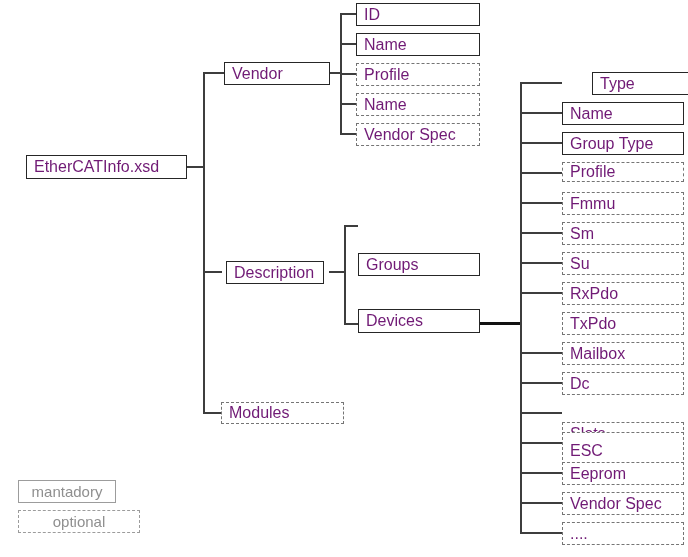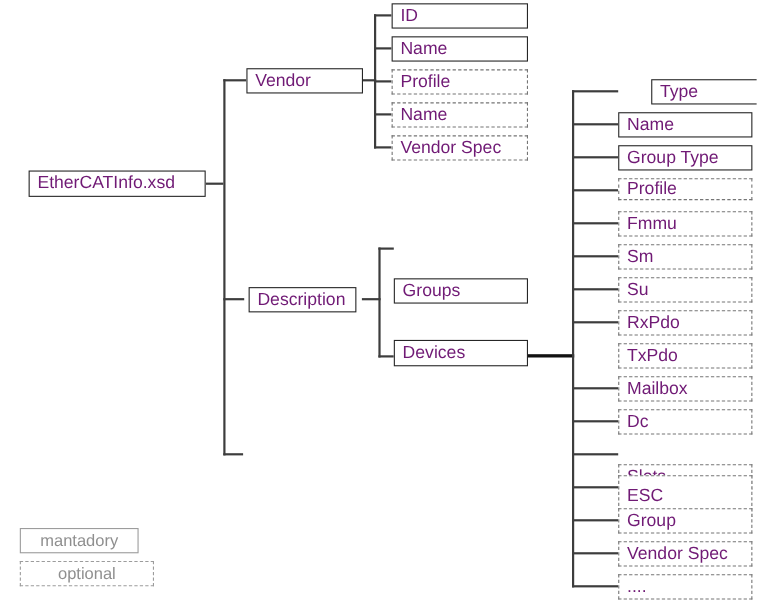--- a/index.html
+++ b/index.html
@@ -88,21 +88,22 @@
   <div class="node o" style="left:562px;top:162px;width:122px;height:20px;">Profile</div>
   <div class="node o" style="left:562px;top:192px;width:122px;height:23px;">Fmmu</div>
   <div class="node o" style="left:562px;top:222px;width:122px;height:23px;">Sm</div>
   <div class="node o" style="left:562px;top:252px;width:122px;height:23px;">Su</div>
   <div class="node o" style="left:562px;top:282px;width:122px;height:23px;">RxPdo</div>
   <div class="node o" style="left:562px;top:312px;width:122px;height:23px;">TxPdo</div>
   <div class="node o" style="left:562px;top:342px;width:122px;height:23px;">Mailbox</div>
   <div class="node o" style="left:562px;top:372px;width:122px;height:23px;">Dc</div>
   <div class="node o" style="left:562px;top:402px;width:122px;height:23px;margin-top:20px;">Slots</div>
   <div class="node o" style="left:562px;top:432px;width:122px;height:38px;">ESC</div>
-  <div class="node o" style="left:562px;top:462px;width:122px;height:23px;">Group</div>
+  <div class="node o" style="left:562px;top:462px;width:122px;height:23px;">Eeprom</div>
   <div class="node o" style="left:562px;top:492px;width:122px;height:23px;">Vendor Spec</div>
   <div class="node o" style="left:562px;top:522px;width:122px;height:23px;">....</div>
 
+  <div class="node o" style="left:221px;top:402px;width:123px;height:22px;">Modules</div>
 
-  <div class="legend lg-m" style="left:18px;top:480px;width:108px;height:23px;text-align:right;">mantadory</div>
+  <div class="legend lg-m" style="left:18px;top:480px;width:98px;height:23px;text-align:right;">mantadory</div>
   <div class="legend lg-o" style="left:18px;top:510px;width:122px;height:23px;">optional</div>
 
 </div>
 
 </body></html>

